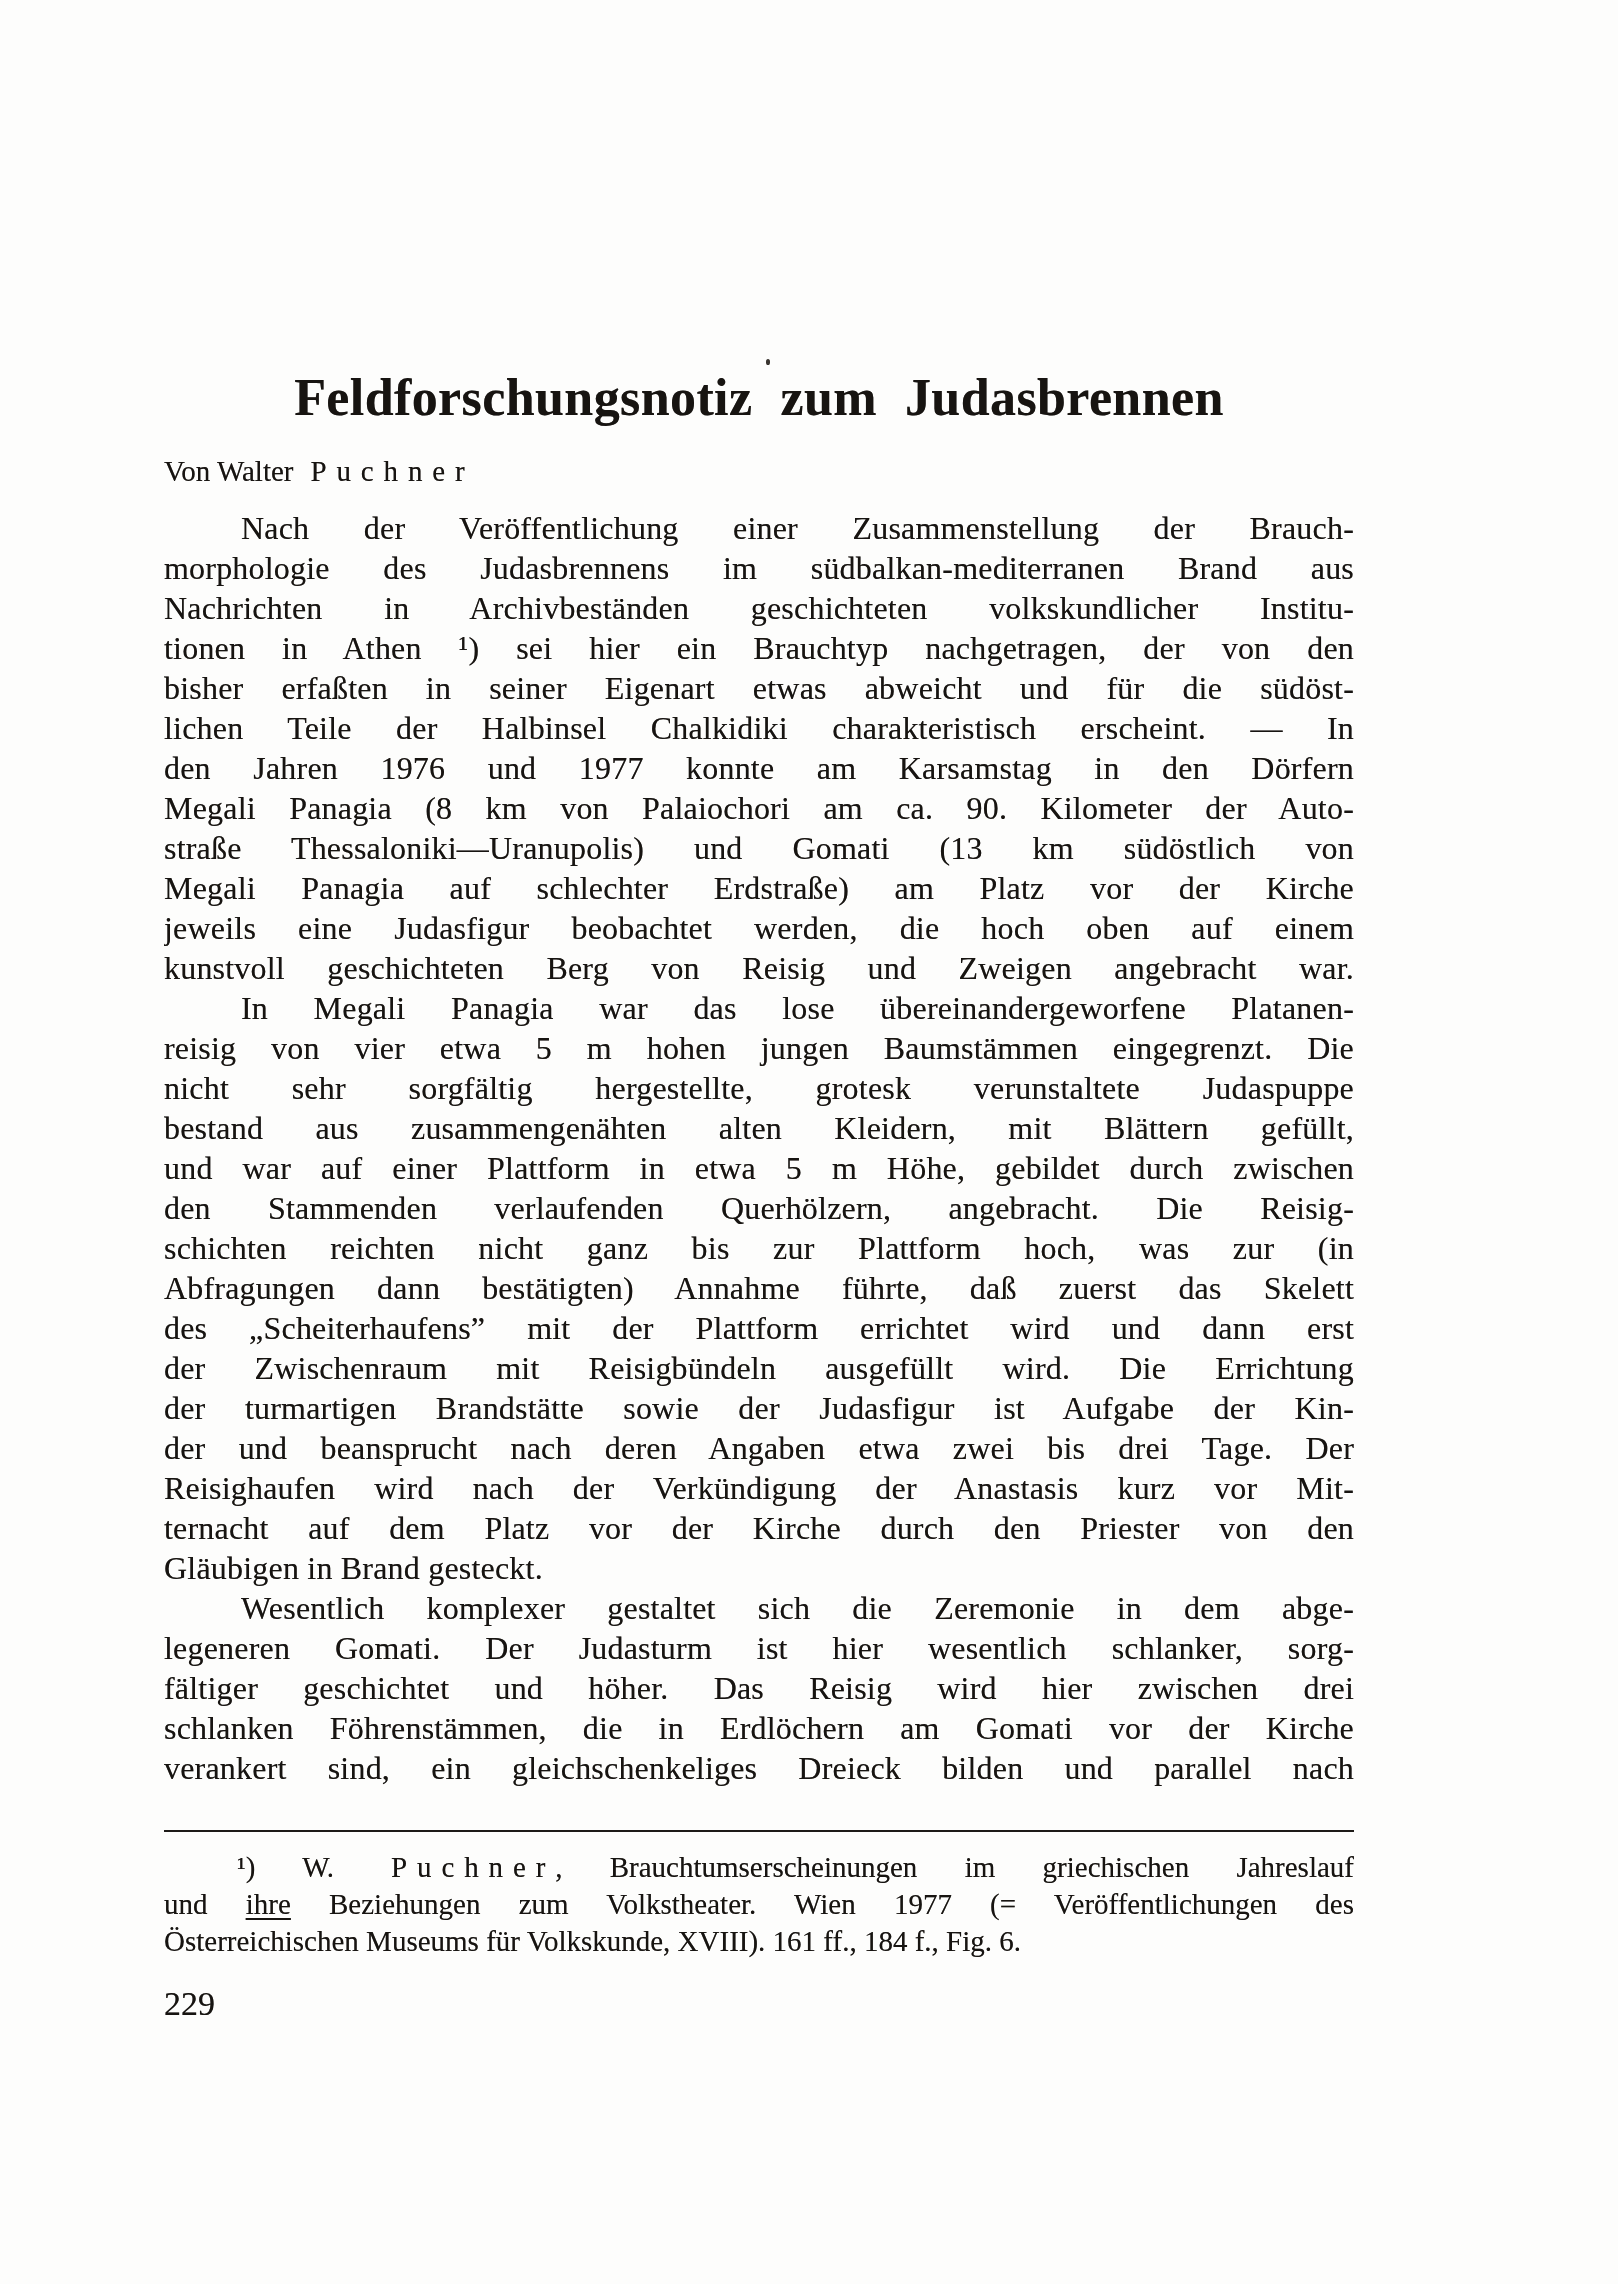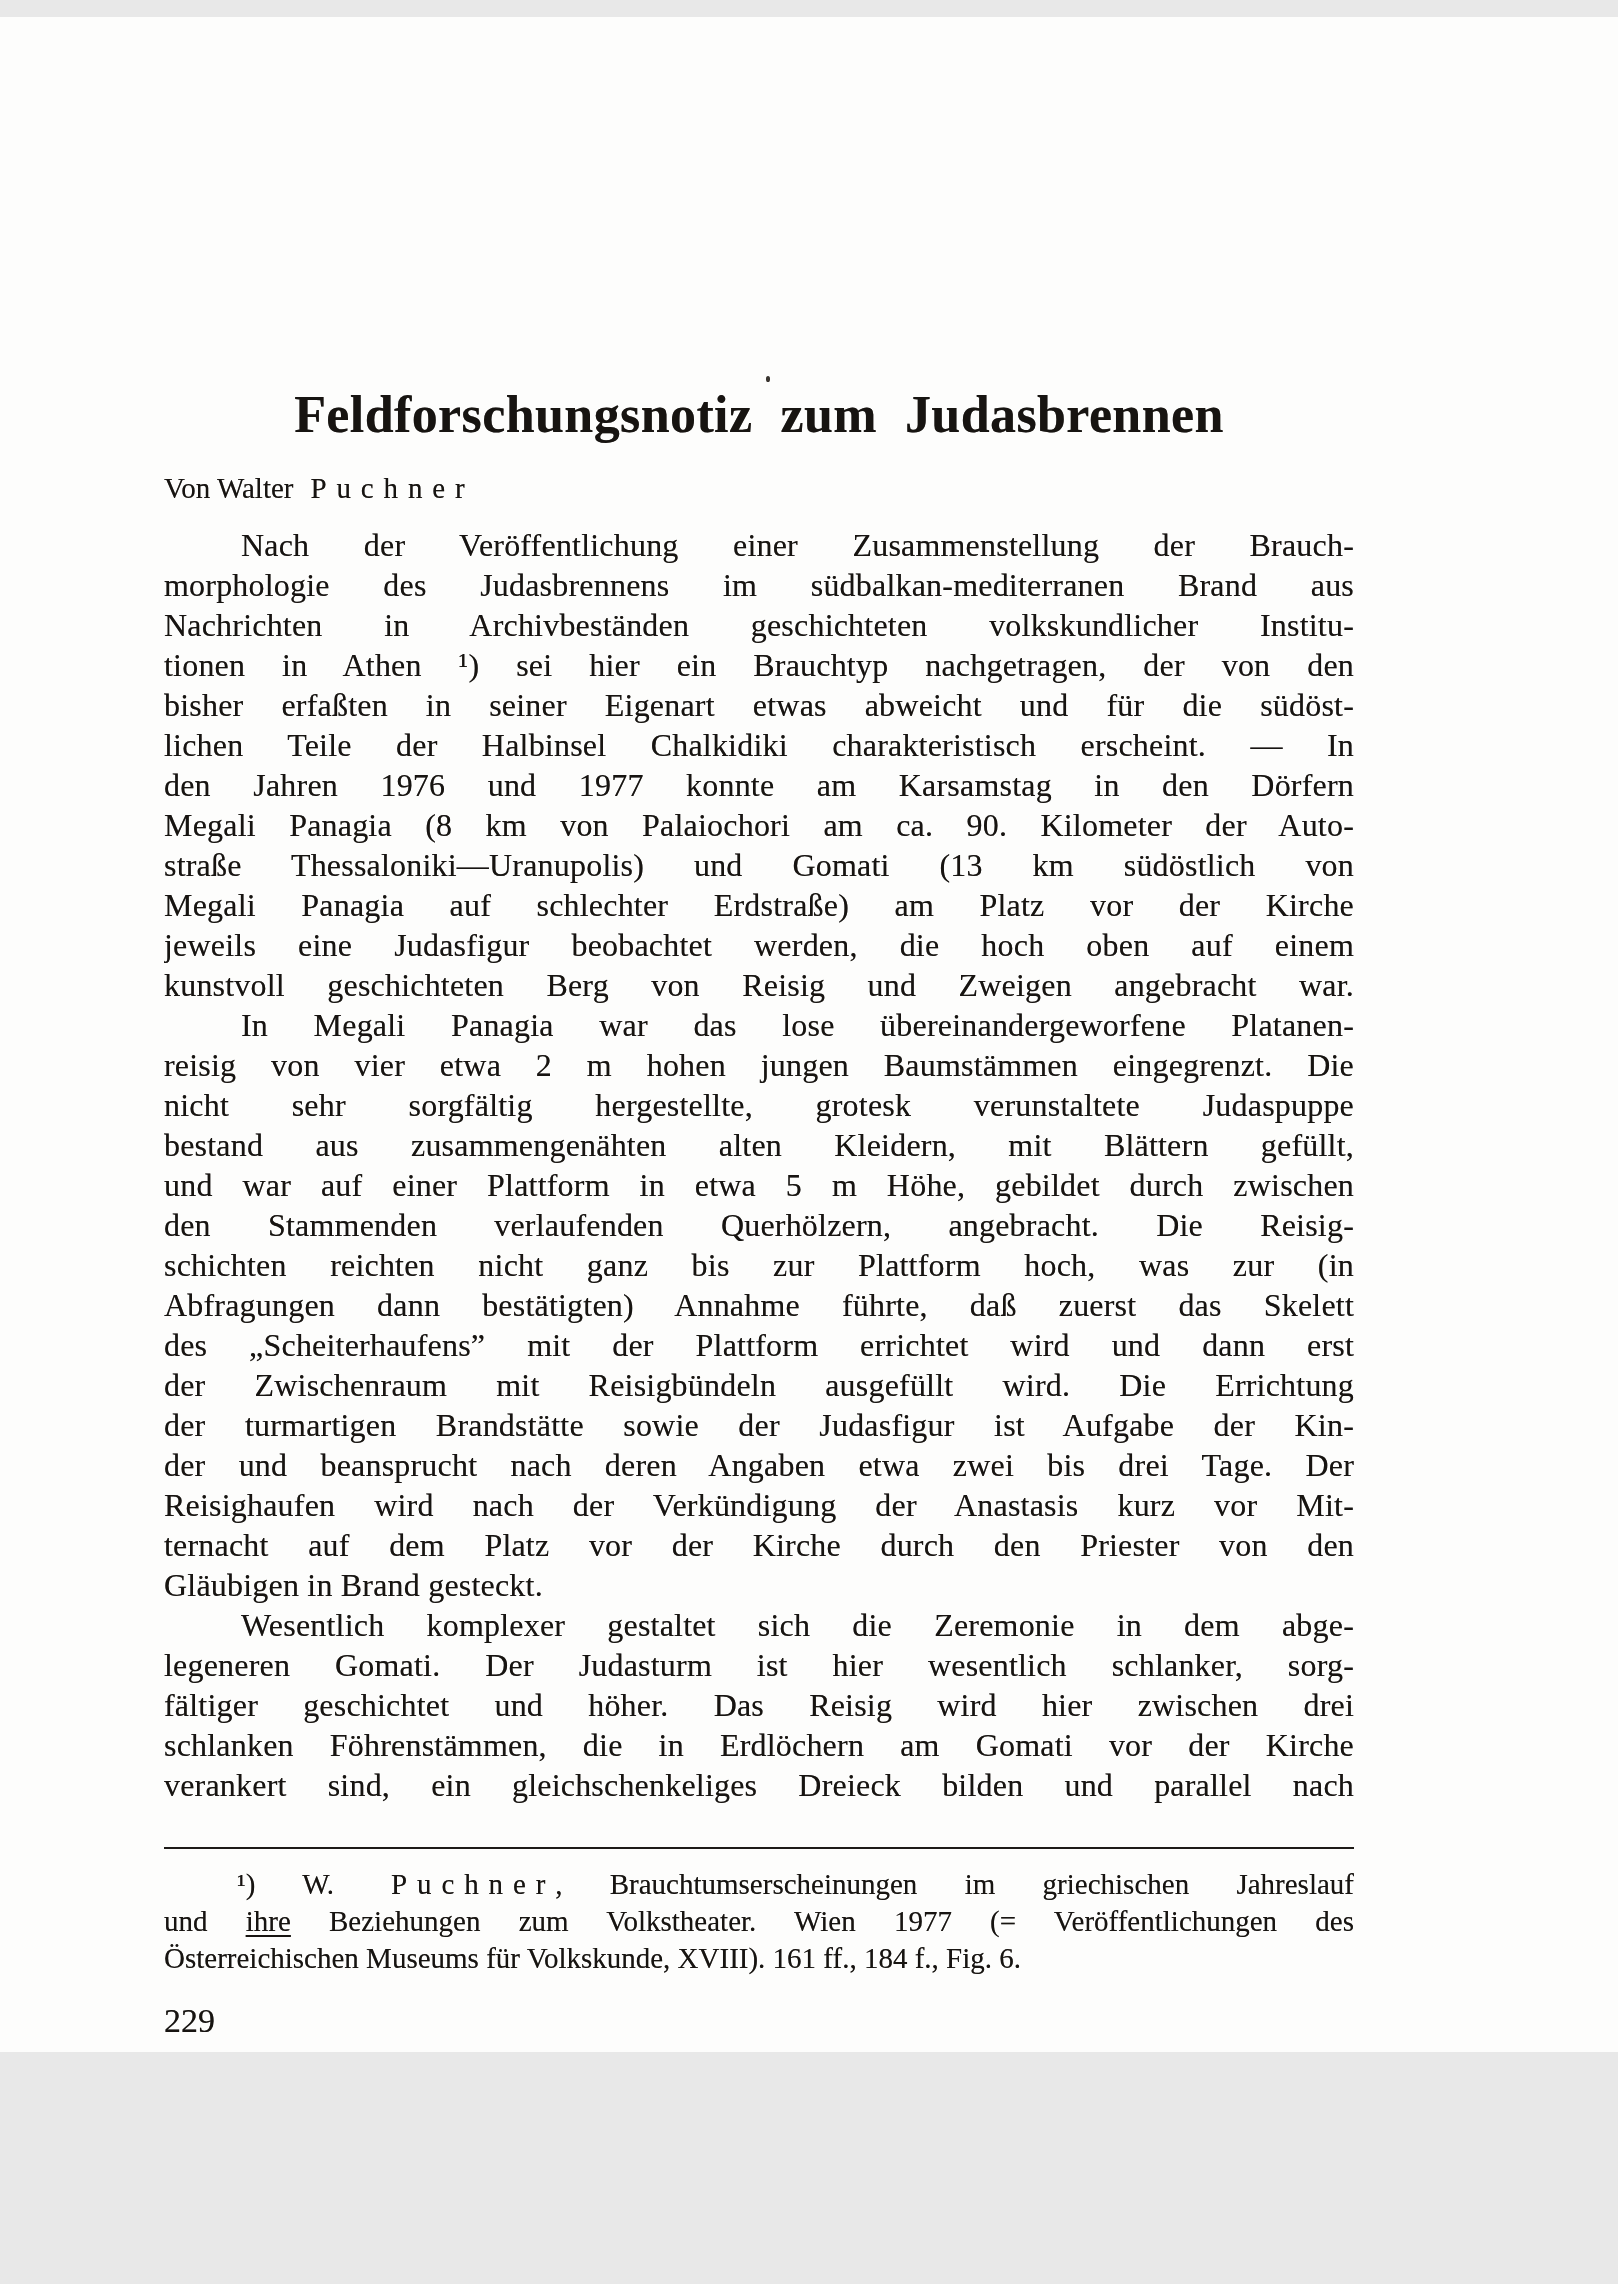--- a/index.html
+++ b/index.html
@@ -3,22 +3,22 @@
 <meta charset="utf-8">
 <style>
   html, body {
     margin: 0;
     padding: 0;
     background: #e8e8e8;
   }
   .page {
     position: relative;
     width: 1619px;
-    height: 2035px;
-    margin: 17px auto;
+    height: 2284px;
+    margin: 0 auto;
     background: #fdfdfc;
     color: #171411;
     font-family: "Liberation Serif", "DejaVu Serif", serif;
     overflow: hidden;
     text-shadow: 0 0 0.5px rgba(20,16,12,0.55);
   }
   .col {
     position: absolute;
     left: 164px;
     width: 1190px;
@@ -127,21 +127,21 @@
         <div class="line">lichen Teile der Halbinsel Chalkidiki charakteristisch erscheint. — In</div>
         <div class="line">den Jahren 1976 und 1977 konnte am Karsamstag in den Dörfern</div>
         <div class="line">Megali Panagia (8 km von Palaiochori am ca. 90. Kilometer der Auto-</div>
         <div class="line">straße Thessaloniki—Uranupolis) und Gomati (13 km südöstlich von</div>
         <div class="line">Megali Panagia auf schlechter Erdstraße) am Platz vor der Kirche</div>
         <div class="line">jeweils eine Judasfigur beobachtet werden, die hoch oben auf einem</div>
         <div class="line">kunstvoll geschichteten Berg von Reisig und Zweigen angebracht war.</div>
       </div>
       <div class="para short-last">
         <div class="line">In Megali Panagia war das lose übereinandergeworfene Platanen-</div>
-        <div class="line">reisig von vier etwa 2 m hohen jungen Baumstämmen eingegrenzt. Die</div>
+        <div class="line">reisig von vier etwa 5 m hohen jungen Baumstämmen eingegrenzt. Die</div>
         <div class="line">nicht sehr sorgfältig hergestellte, grotesk verunstaltete Judaspuppe</div>
         <div class="line">bestand aus zusammengenähten alten Kleidern, mit Blättern gefüllt,</div>
         <div class="line">und war auf einer Plattform in etwa 5 m Höhe, gebildet durch zwischen</div>
         <div class="line">den Stammenden verlaufenden Querhölzern, angebracht. Die Reisig-</div>
         <div class="line">schichten reichten nicht ganz bis zur Plattform hoch, was zur (in</div>
         <div class="line">Abfragungen dann bestätigten) Annahme führte, daß zuerst das Skelett</div>
         <div class="line">des „Scheiterhaufens” mit der Plattform errichtet wird und dann erst</div>
         <div class="line">der Zwischenraum mit Reisigbündeln ausgefüllt wird. Die Errichtung</div>
         <div class="line">der turmartigen Brandstätte sowie der Judasfigur ist Aufgabe der Kin-</div>
         <div class="line">der und beansprucht nach deren Angaben etwa zwei bis drei Tage. Der</div>

